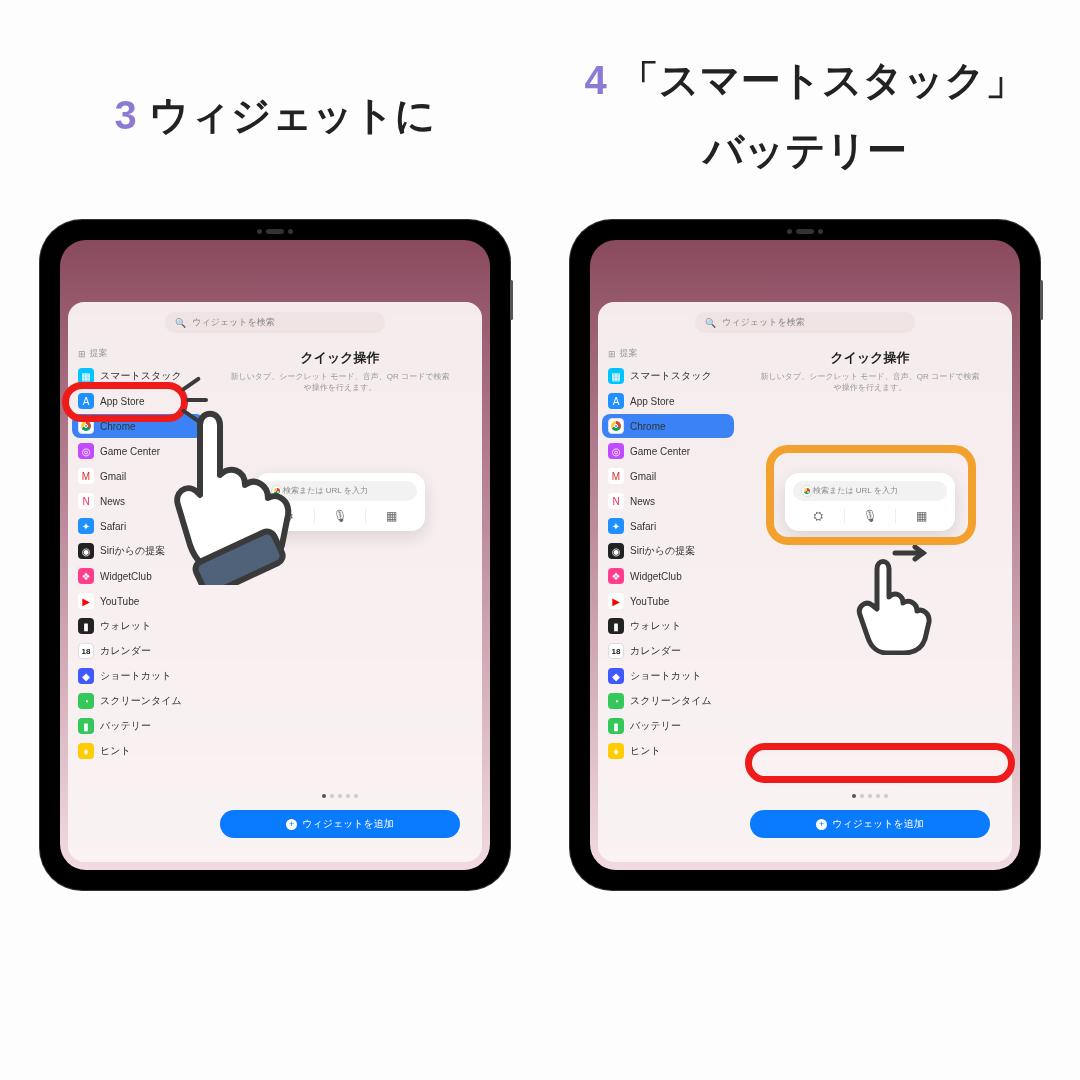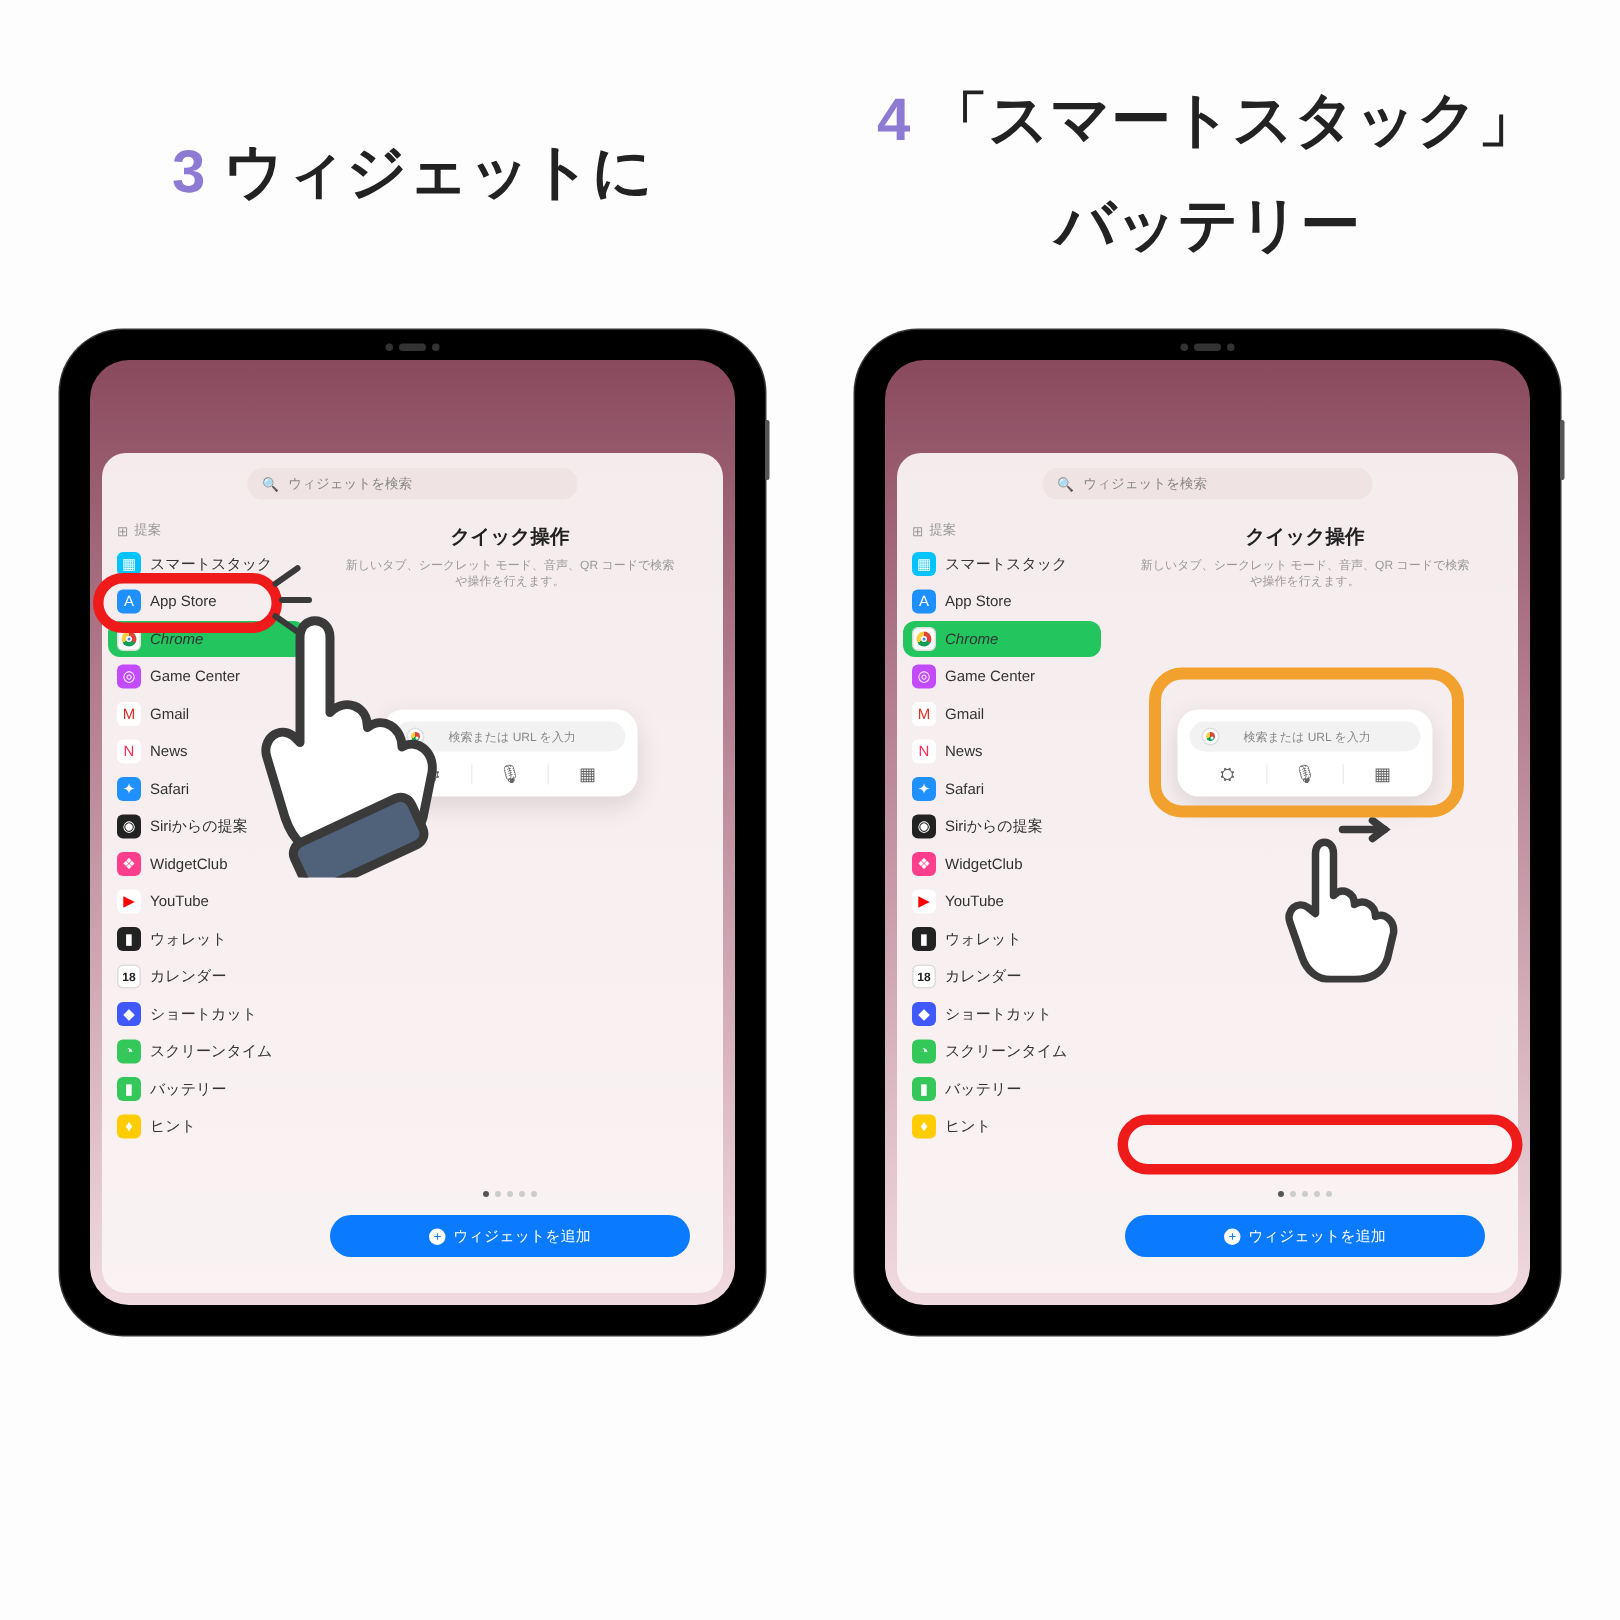--- a/index.html
+++ b/index.html
@@ -115,21 +115,21 @@
   }
   .side-item {
     display: flex; align-items: center; gap: 6px;
     padding: 4px 6px;
     border-radius: 8px;
     font-size: 10px;
     color:#333;
     cursor:pointer;
     margin-bottom:1px;
   }
-  .side-item.sel { background: #22c55e; font-style: italic; }
+  .side-item.sel { background: #3b82f6; }
   .app-ico {
     width: 16px; height: 16px; border-radius: 4px;
     display:flex; align-items:center; justify-content:center;
     font-size:10px; color:#fff; flex-shrink:0;
   }
   .main {
     flex: 1;
     padding: 10px 14px 10px 4px;
     display:flex; flex-direction:column; align-items:center;
     position:relative;
@@ -139,21 +139,21 @@
   .widget-preview {
     margin-top: 80px;
     width: 170px;
     background:#fff;
     border-radius:14px;
     padding:8px;
     box-shadow: 0 6px 18px rgba(0,0,0,0.12);
   }
   .wp-search {
     background:#f2f2f2; border-radius:20px;
-    padding:4px 8px; display:flex; align-items:center; gap:16px;
+    padding:4px 8px; display:flex; gap:0;
     font-size:8px; color:#888;
   }
   .wp-row {
     display:flex; justify-content:space-around;
     margin-top:8px; color:#666; font-size:12px;
   }
   .wp-row span { flex:1; text-align:center; border-right:1px solid #eee;}
   .wp-row span:last-child { border:none;}
   .dots {
     display:flex; gap:4px; justify-content:center;

